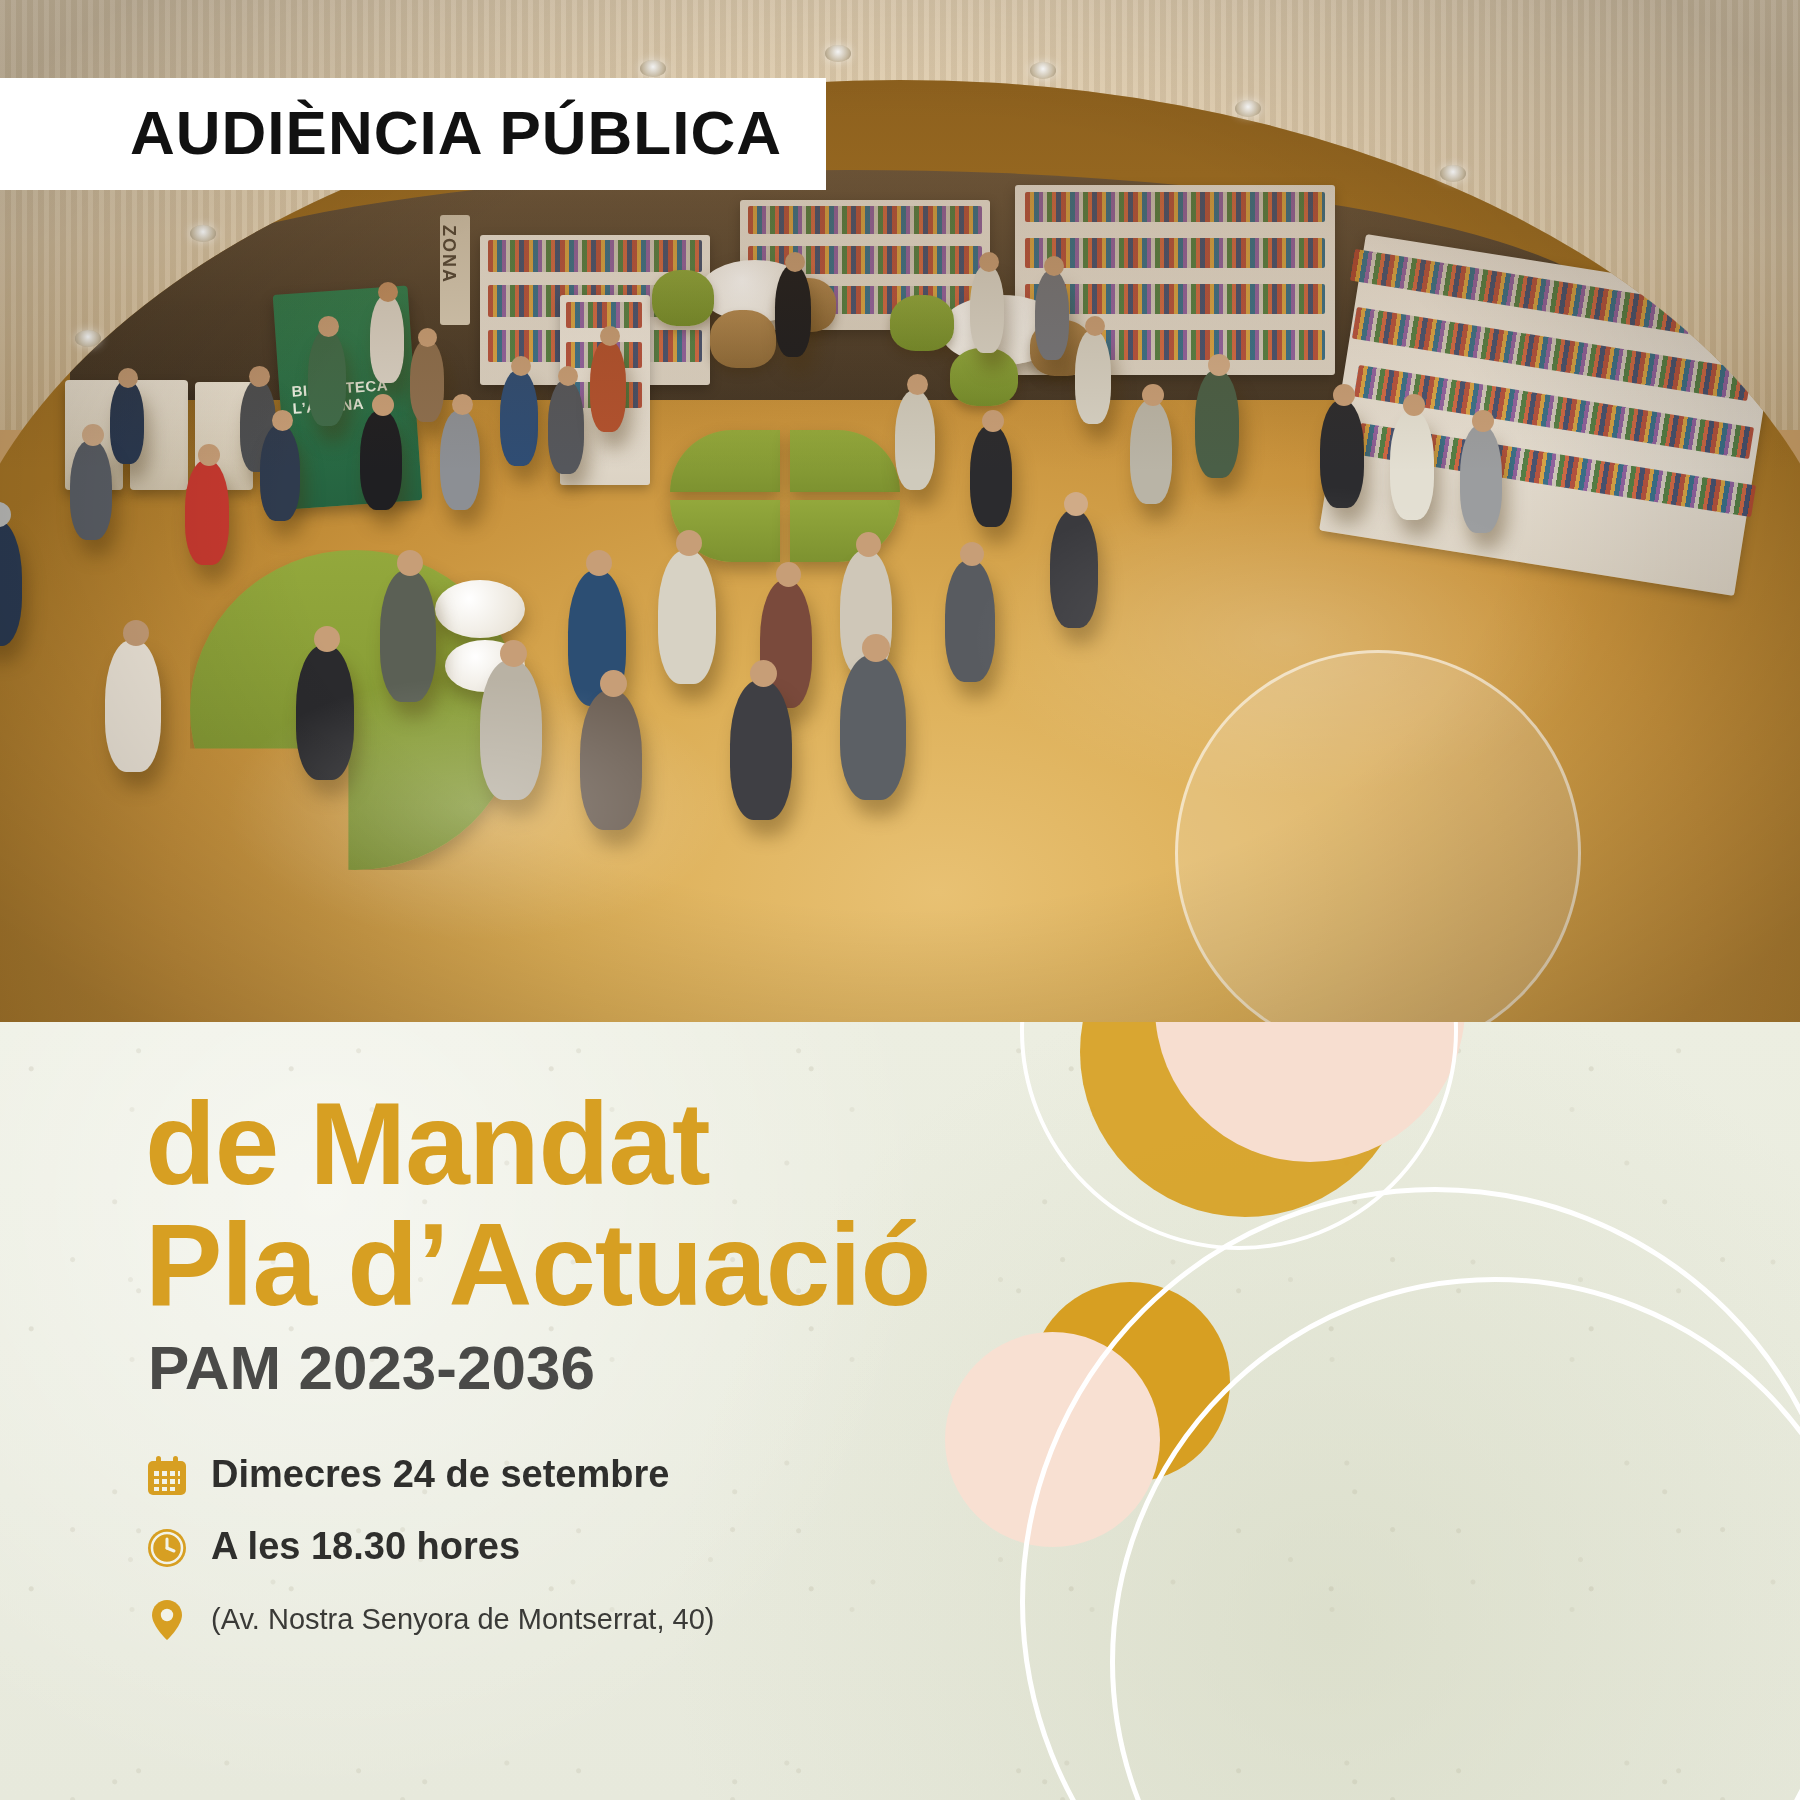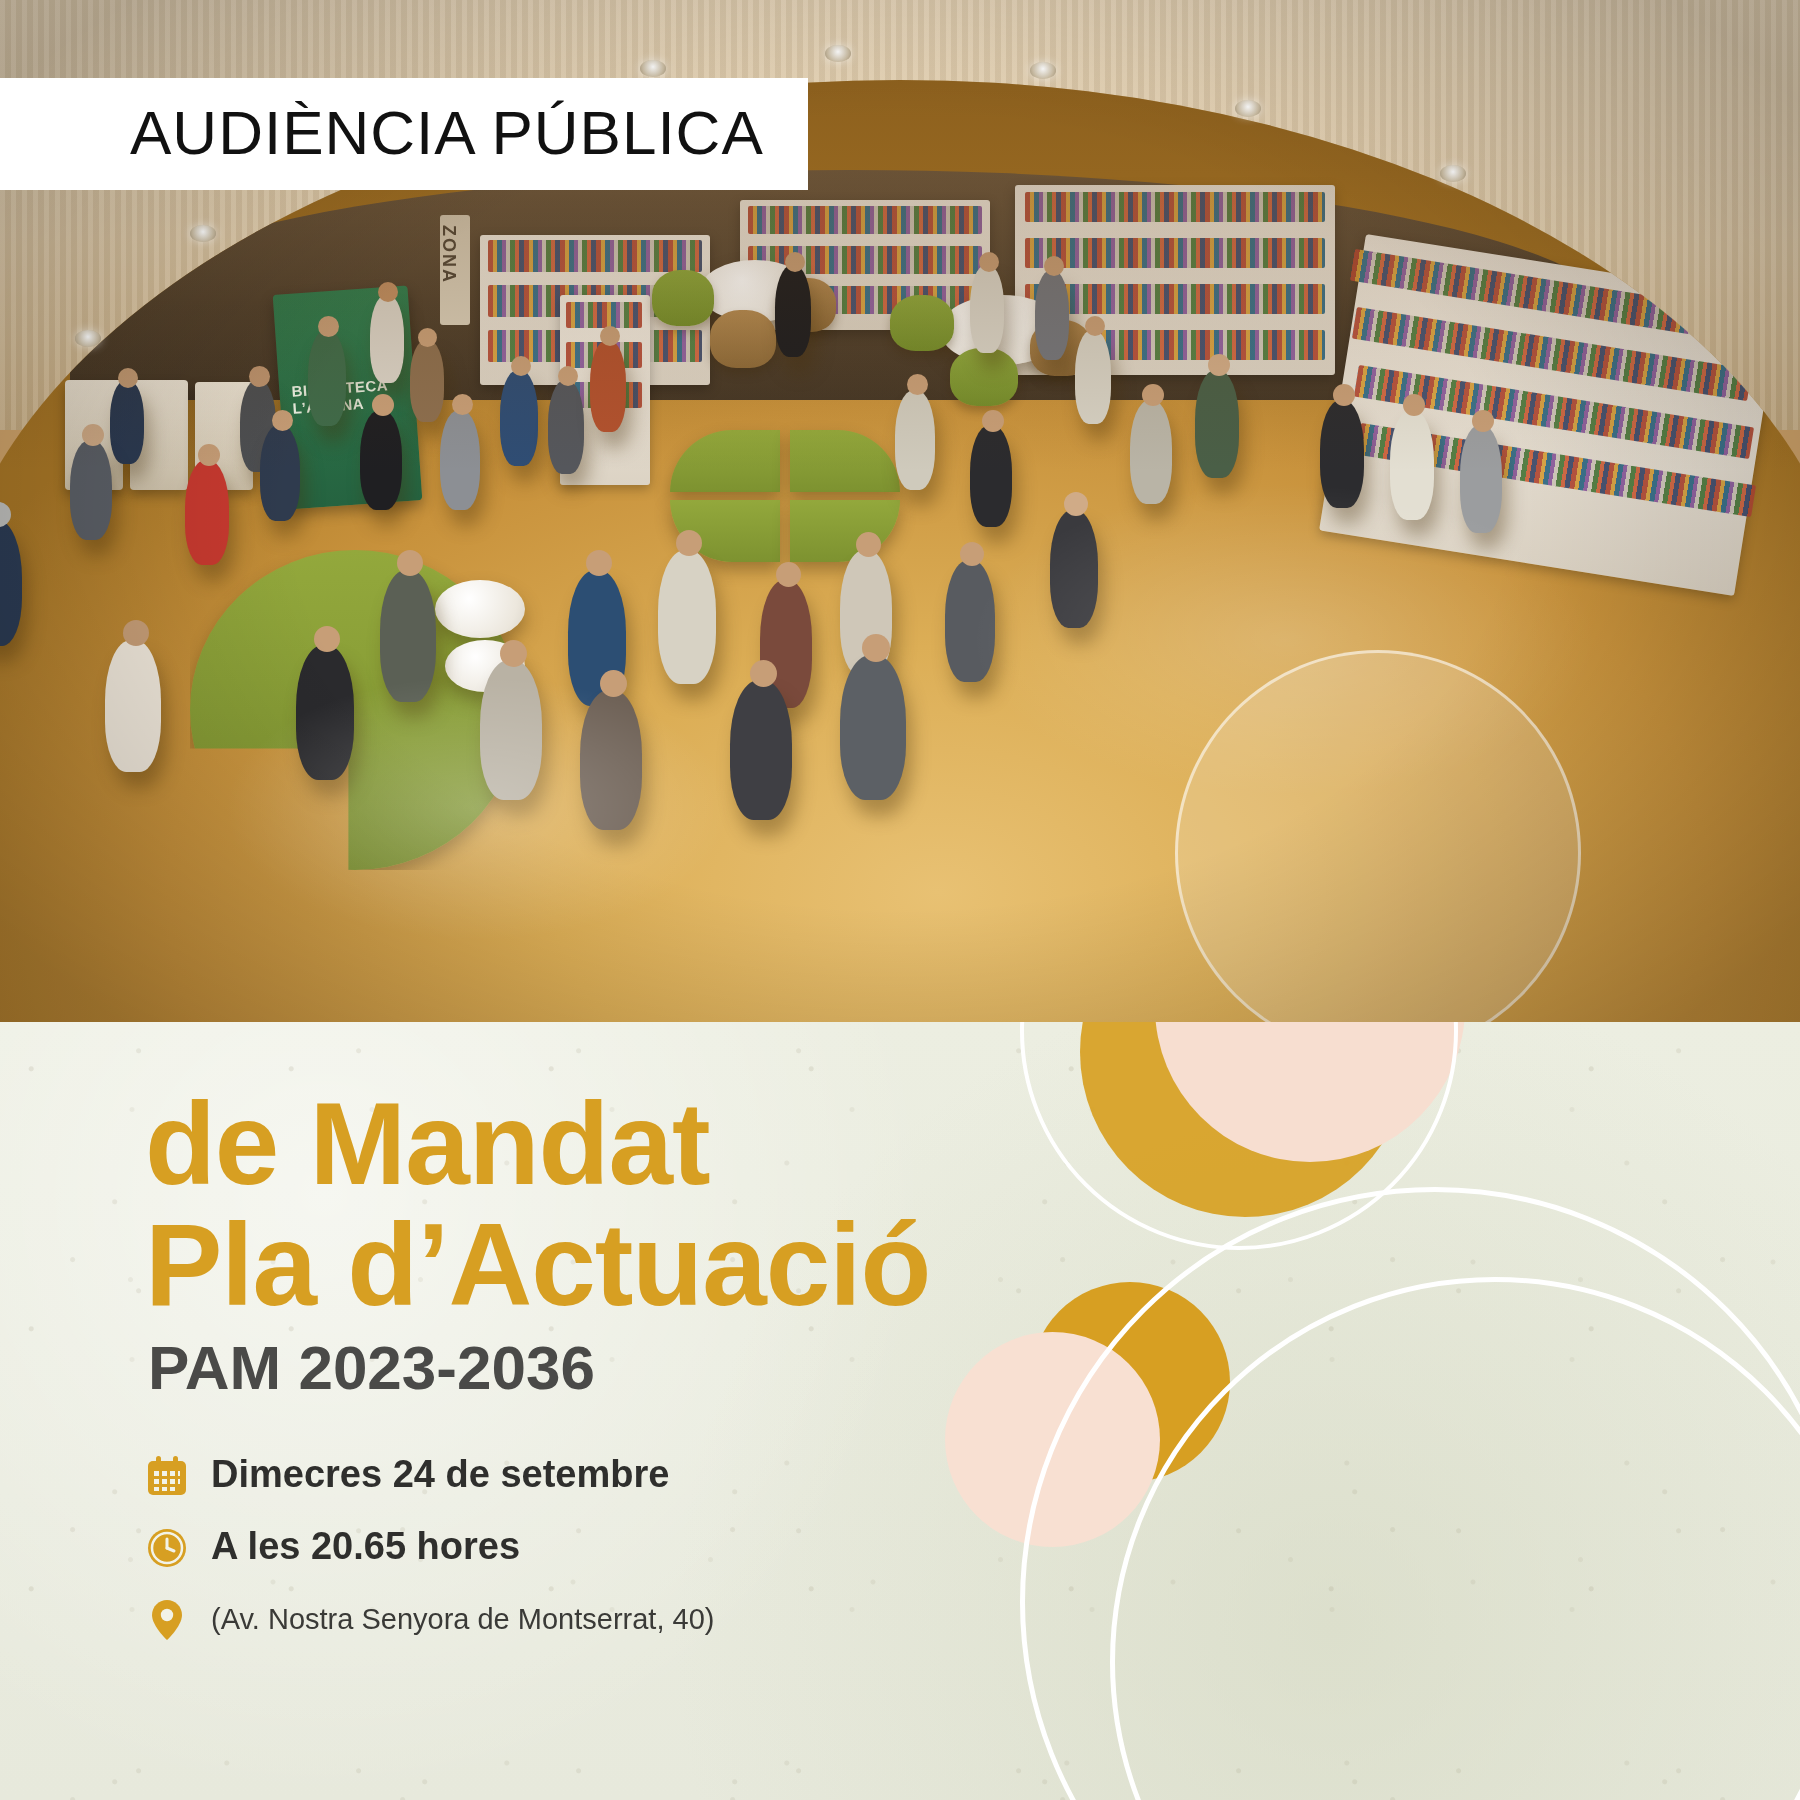--- a/index.html
+++ b/index.html
@@ -141,21 +141,21 @@
   .badge {
     position: absolute;
     left: 0;
     top: 78px;
     background: #ffffff;
     padding: 24px 44px 26px 130px;
     z-index: 40;
   }
   .badge-text {
     font-size: 62px;
-    font-weight: 400;
+    font-weight: 700;
     letter-spacing: 1px;
     color: #111111;
     line-height: 1;
     white-space: nowrap;
   }
 
   
   .panel {
     position: absolute;
     left: 0;
@@ -494,21 +494,21 @@
 
       <div class="info-row">
         <span class="info-icon">
           <svg viewBox="0 0 44 44" width="44" height="44" aria-hidden="true">
             <circle cx="22" cy="22" r="19" fill="#d79f22"></circle>
             <circle cx="22" cy="22" r="15" fill="none" stroke="#f2f3e9" stroke-width="2.5"></circle>
             <line x1="22" y1="22" x2="22" y2="13" stroke="#f2f3e9" stroke-width="3" stroke-linecap="round"></line>
             <line x1="22" y1="22" x2="29" y2="25" stroke="#f2f3e9" stroke-width="3" stroke-linecap="round"></line>
           </svg>
         </span>
-        <span class="info-text">A les 20.65 hores</span>
+        <span class="info-text">A les 18.30 hores</span>
       </div>
 
       <div class="info-row">
         <span class="info-icon">
           <svg viewBox="0 0 44 44" width="44" height="44" aria-hidden="true">
             <path d="M22 2c-8.3 0-15 6.7-15 15 0 11 15 25 15 25s15-14 15-25c0-8.3-6.7-15-15-15z" fill="#d79f22"></path>
             <circle cx="22" cy="17" r="6.2" fill="#f2f3e9"></circle>
           </svg>
         </span>
         <span class="info-text">

